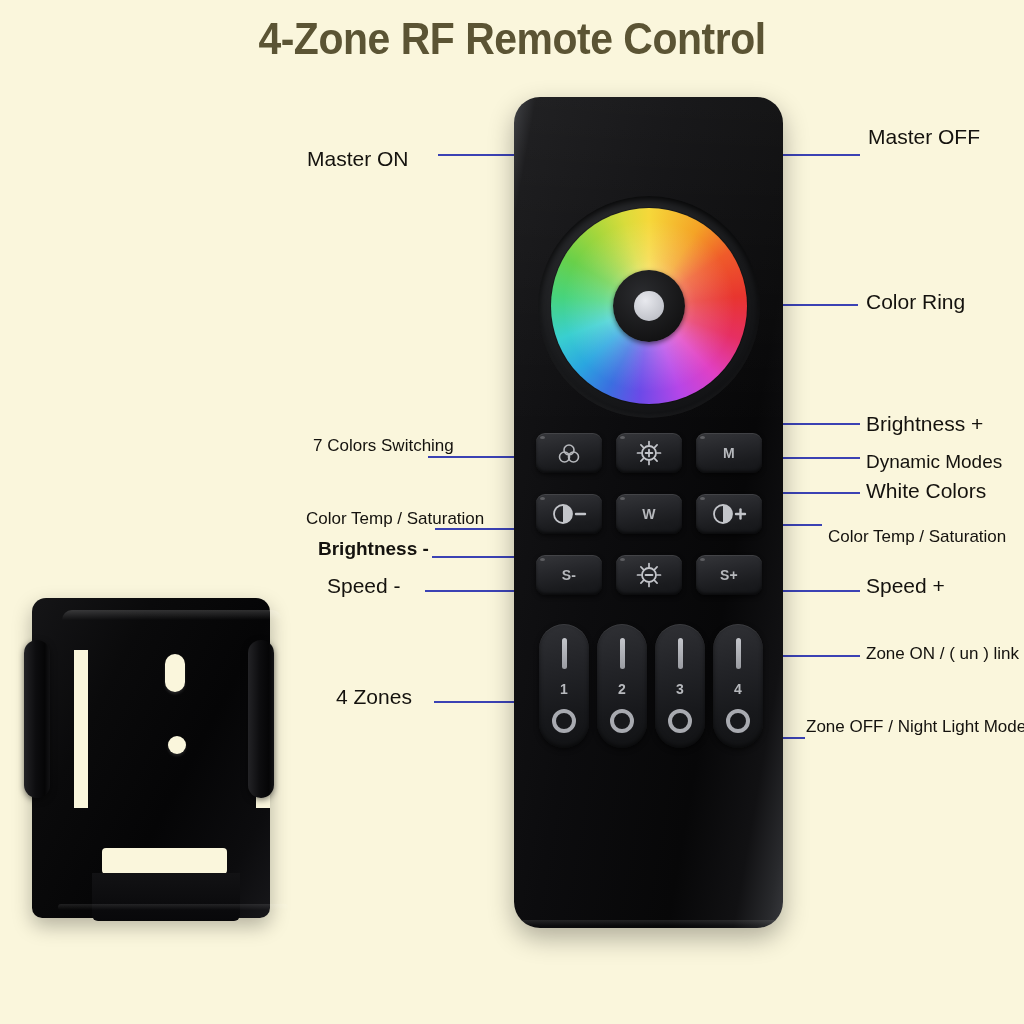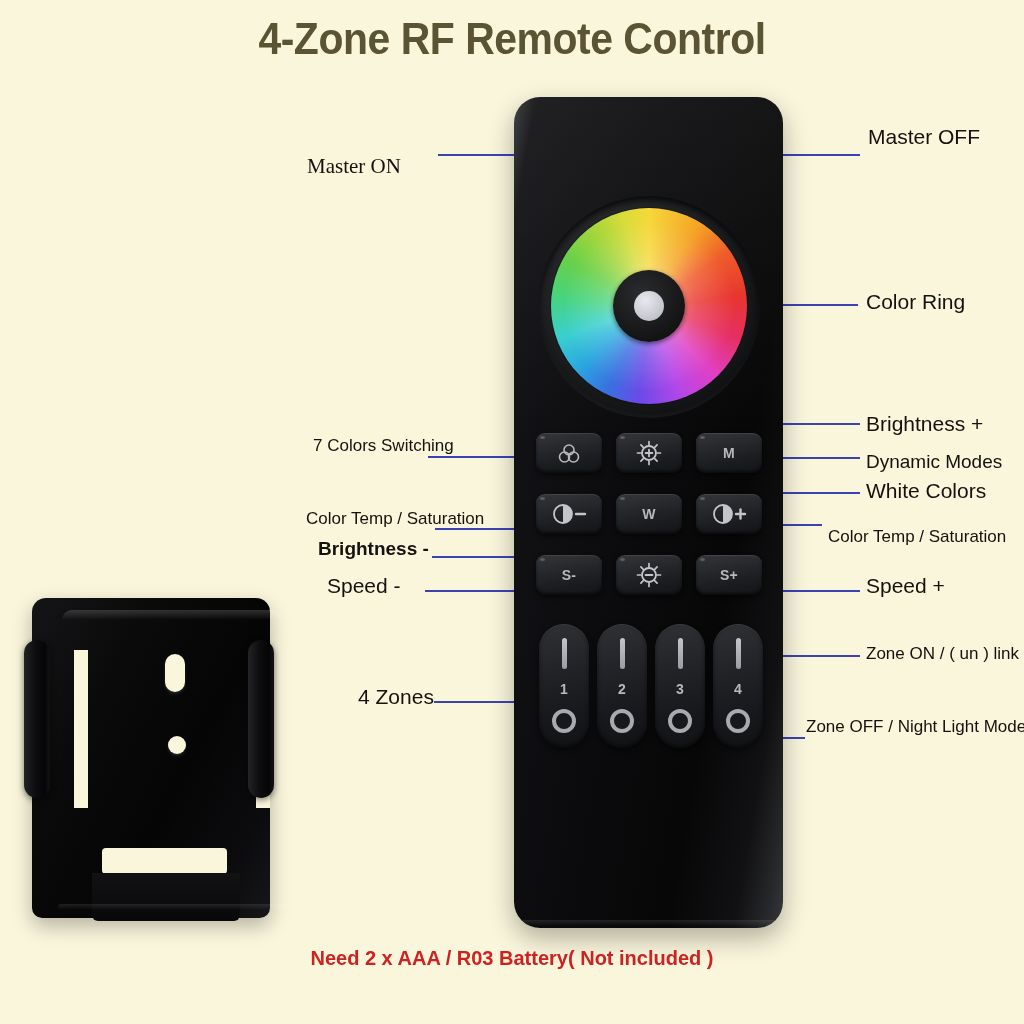--- a/index.html
+++ b/index.html
@@ -246,36 +246,36 @@
     background: linear-gradient(180deg, rgba(255,255,255,0.10), rgba(255,255,255,0));
   }
 </style>
 </head>
 <body>
 
 <div id="stage">
 
   <div class="title">4-Zone RF Remote Control</div>
 
-  <div class="anno" style="left:307px; top:156px;font-family:Liberation Serif, serif;">Master ON</div>
+  <div class="anno" style="left:307px; top:148px;">Master ON</div>
   <div class="leader" style="left:438px; top:154px; width:78px;"></div>
 
   <div class="anno sm" style="left:313px; top:437px;">7 Colors Switching</div>
   <div class="leader" style="left:428px; top:456px; width:110px;"></div>
 
   <div class="anno sm" style="left:306px; top:510px;">Color Temp / Saturation</div>
   <div class="leader" style="left:435px; top:528px; width:103px;"></div>
 
   <div class="anno md" style="left:318px; top:539px;font-weight:bold;">Brightness -</div>
   <div class="leader" style="left:432px; top:556px; width:106px;"></div>
 
   <div class="anno" style="left:327px; top:575px;">Speed -</div>
   <div class="leader" style="left:425px; top:590px; width:113px;"></div>
 
-  <div class="anno" style="left:336px; top:686px;margin-left:22px;">4 Zones</div>
+  <div class="anno" style="left:336px; top:686px;">4 Zones</div>
   <div class="leader" style="left:434px; top:701px; width:98px;"></div>
 
   <div class="anno" style="left:868px; top:126px;">Master OFF</div>
   <div class="leader" style="left:762px; top:154px; width:98px;"></div>
 
   <div class="anno" style="left:866px; top:291px;">Color Ring</div>
   <div class="leader" style="left:762px; top:304px; width:96px;"></div>
 
   <div class="anno" style="left:866px; top:413px;">Brightness +</div>
   <div class="leader" style="left:756px; top:423px; width:104px;"></div>
@@ -444,15 +444,14 @@
       <div class="br-oval"></div>
       <div class="br-hole"></div>
       <div class="br-shelf-cut"></div>
       <div class="br-foot"></div>
       <div class="br-base-hl"></div>
     </div>
     <div class="br-rail l"></div>
     <div class="br-rail r"></div>
   </div>
 
-  <div class="footnote">Need 2 x AAA / R03 Battery( Not included )</div>
 
 </div>
 
 </body></html>

